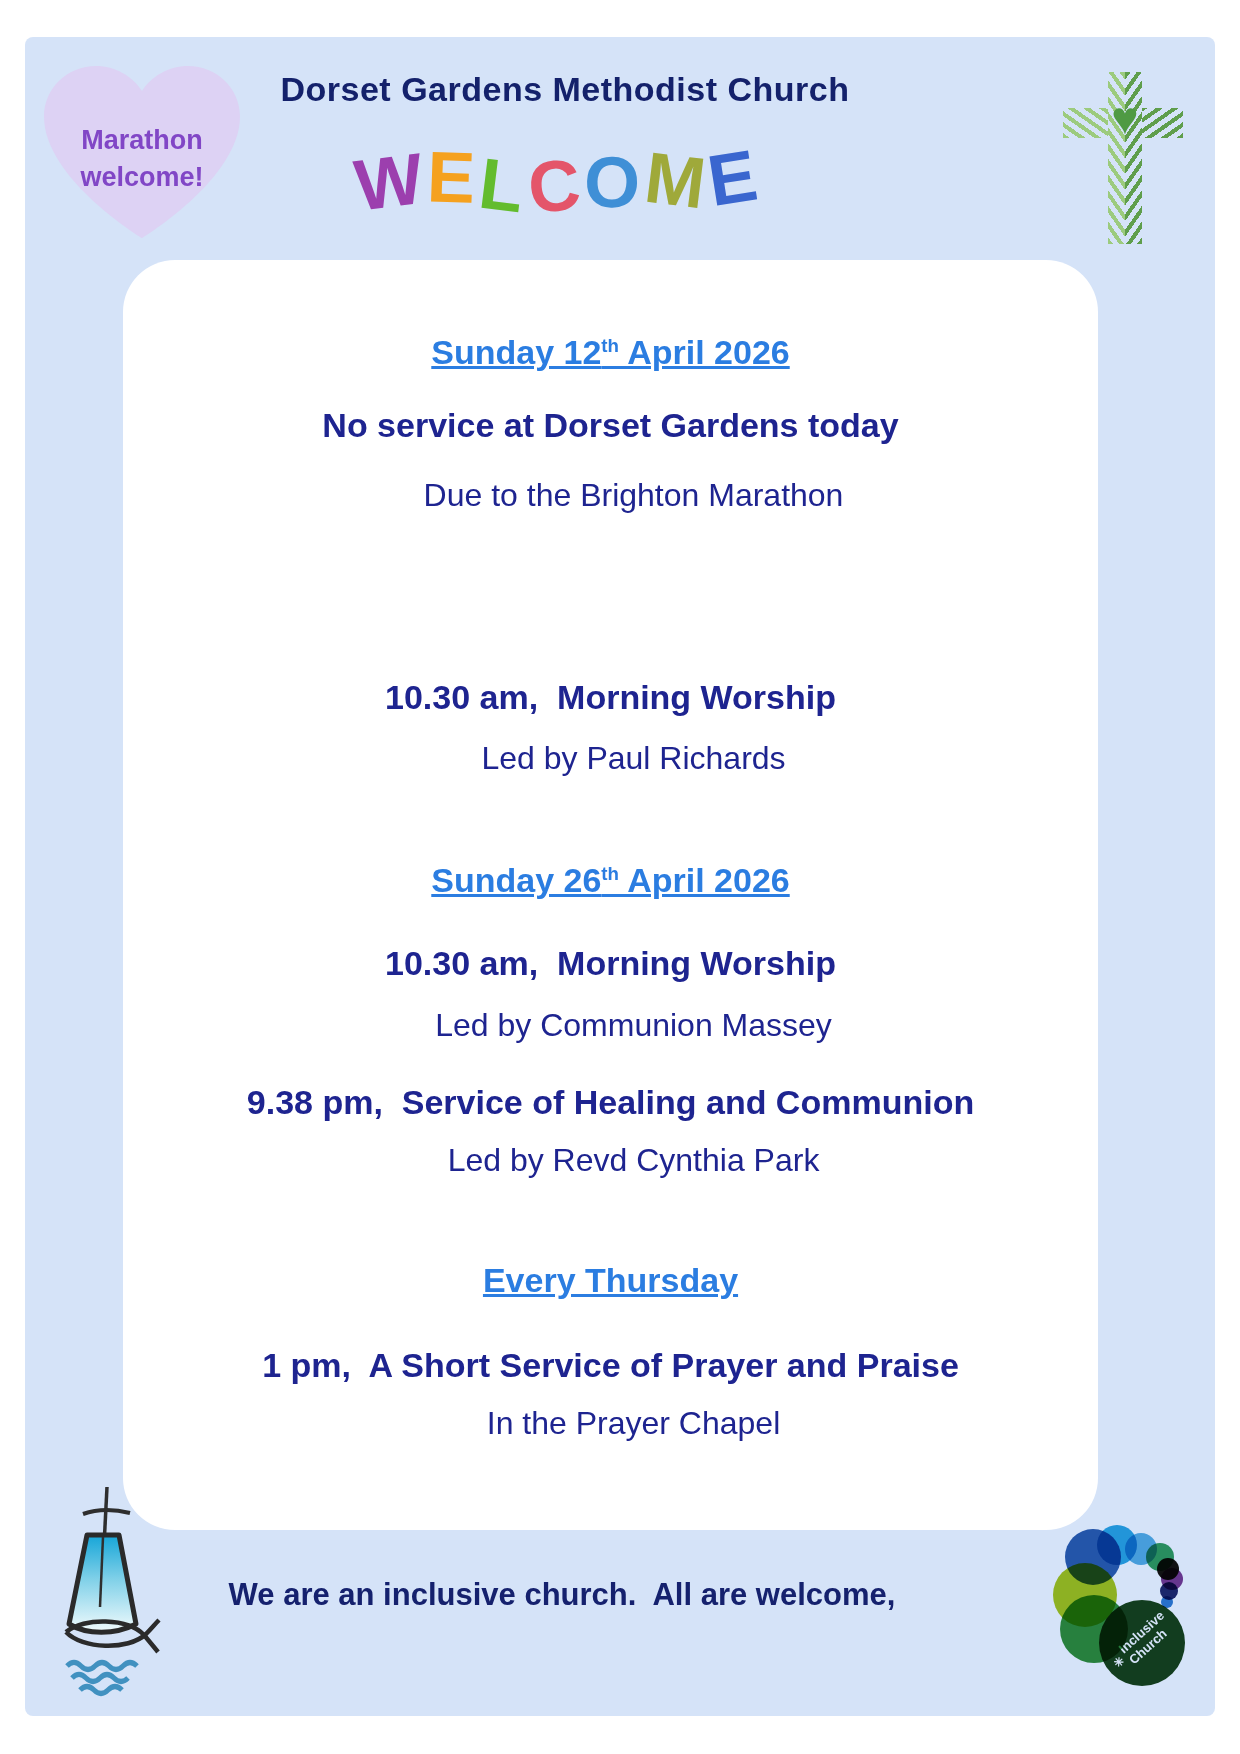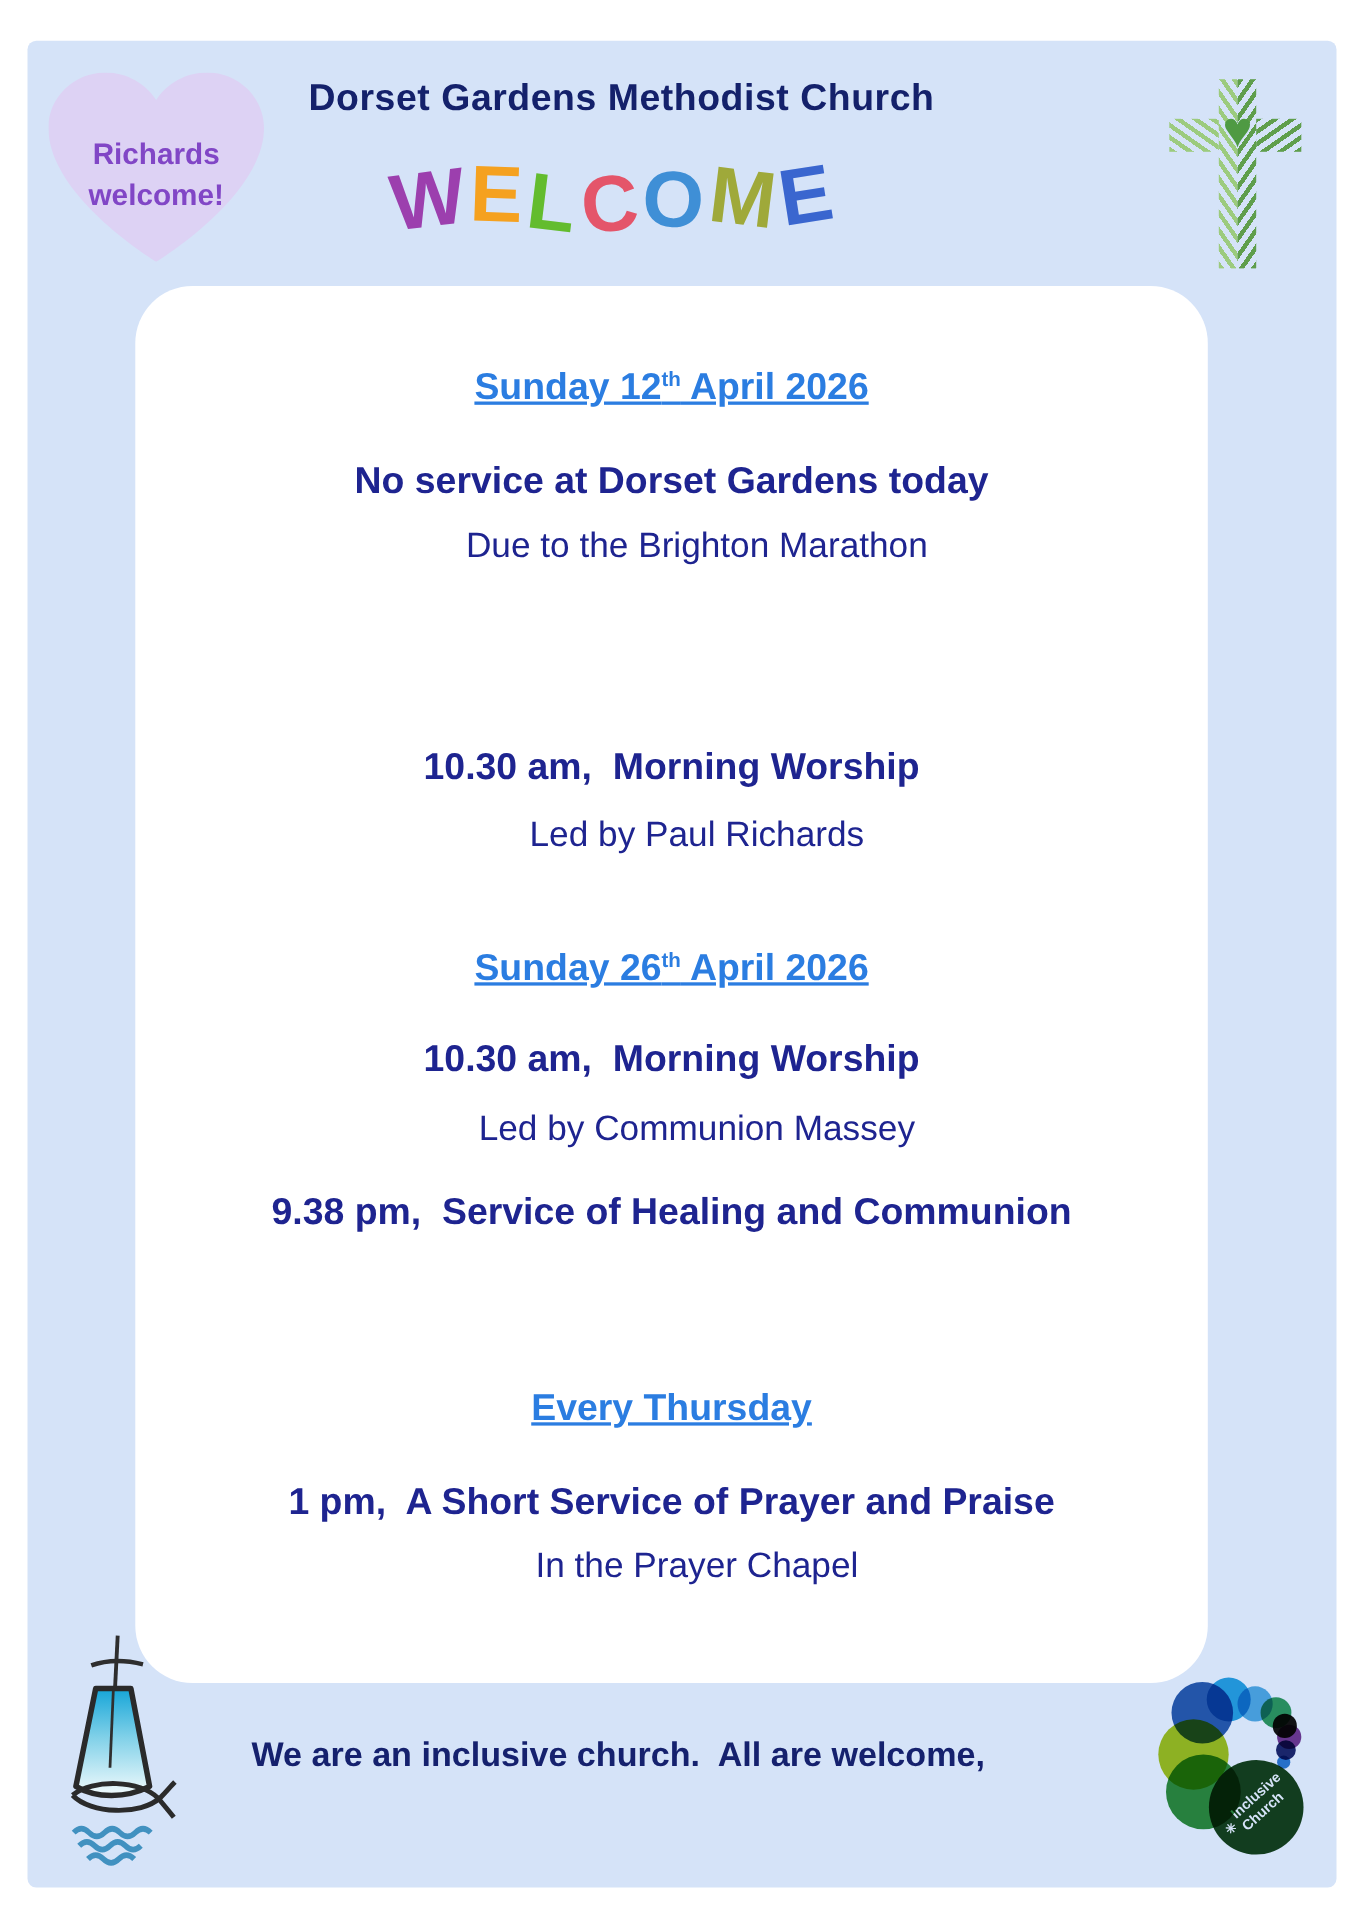--- a/index.html
+++ b/index.html
@@ -63,21 +63,21 @@
 <body>
 
 <div class="poster">
   <div class="panel"></div>
 
   <div class="heart-badge">
     <svg viewBox="0 0 32 29" preserveAspectRatio="none">
       <path d="M16 29 C 16 29 0 19 0 8.5 C 0 3.8 3.8 0 8.5 0 C 11.6 0 14.4 1.7 16 4.2 C 17.6 1.7 20.4 0 23.5 0 C 28.2 0 32 3.8 32 8.5 C 32 19 16 29 16 29 Z" fill="#ddd2f4"></path>
     </svg>
     <div class="heart-badge-text">
-      <div>Richards</div>
+      <div>Marathon</div>
       <div>welcome!</div>
     </div>
   </div>
 
   <div class="main-title">Dorset Gardens Methodist Church</div>
 
   <div class="welcome-word">
     <span class="wl" style="transform: rotate(-7deg); color: rgb(156, 63, 174);">W</span>
     <span class="wl" style="transform: rotate(2deg) translateY(-5px); color: rgb(245, 161, 31);">E</span>
     <span class="wl" style="transform: rotate(7deg) translateY(3px); color: rgb(99, 188, 46);">L</span>
@@ -90,30 +90,31 @@
   <div class="cross">
     <div class="cv-l"></div>
     <div class="cv-r"></div>
     <div class="ch-l"></div>
     <div class="ch-r"></div>
     <div class="cross-heart">♥</div>
   </div>
 
   <div class="card">
     <div class="line date" style="top:75px"><span>Sunday 12</span><sup>th</sup><span> April 2026</span></div>
-    <div class="line b" style="top:160px">No service at Dorset Gardens today</div>
+    <div class="line b" style="top:148px">No service at Dorset Gardens today</div>
     <div class="line r" style="top:219px">Due to the Brighton Marathon</div>
 
     <div class="line b" style="top:420px">10.30 am,  Morning Worship</div>
     <div class="line r" style="top:482px">Led by Paul Richards</div>
 
     <div class="line date" style="top:603px"><span>Sunday 26</span><sup>th</sup><span> April 2026</span></div>
     <div class="line b" style="top:686px">10.30 am,  Morning Worship</div>
     <div class="line r" style="top:749px">Led by Communion Massey</div>
     <div class="line b" style="top:825px">9.38 pm,  Service of Healing and Communion</div>
+    <div class="line r" style="top:884px">Led by Revd Cynthia Park</div>
 
     <div class="line date" style="top:1003px"><span>Every Thursday</span></div>
     <div class="line b" style="top:1088px">1 pm,  A Short Service of Prayer and Praise</div>
     <div class="line r" style="top:1147px">In the Prayer Chapel</div>
   </div>
 
   <div class="footer-line" style="top:1577px">We are an inclusive church.  All are welcome,</div>
 
   <svg class="beacon" viewBox="0 0 125 215">
     <defs>

